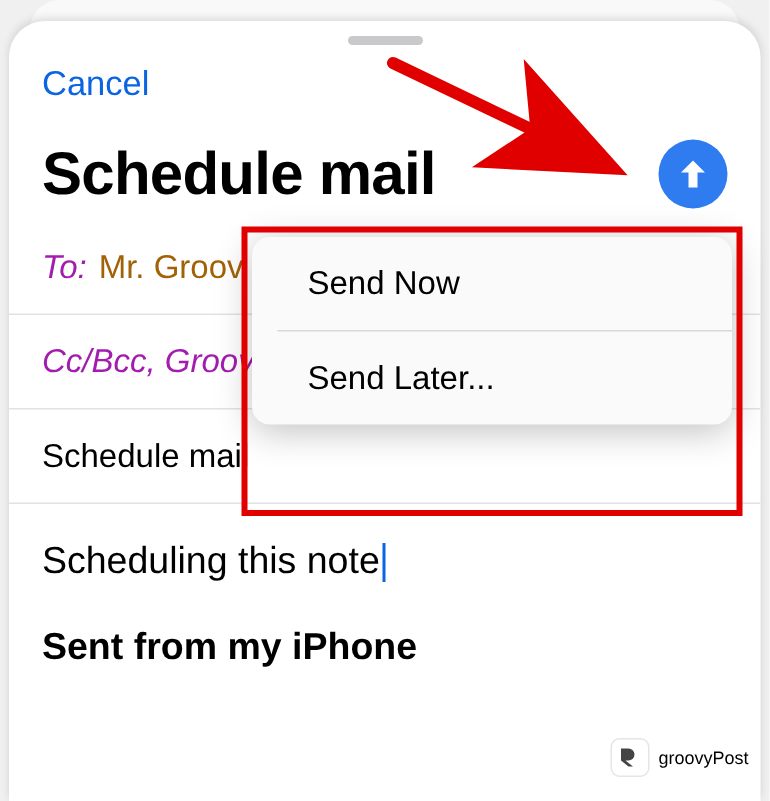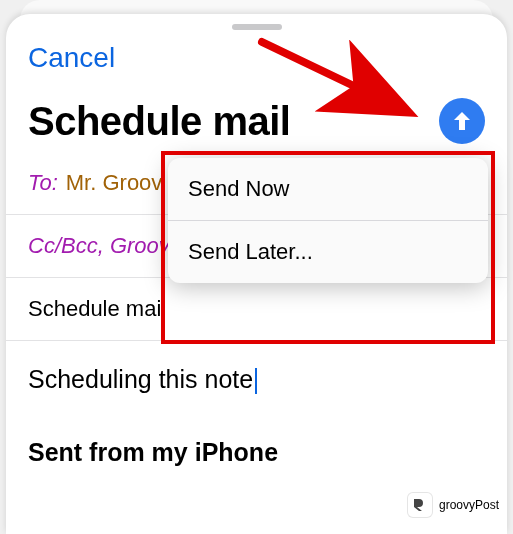--- a/index.html
+++ b/index.html
@@ -31,21 +31,21 @@
       border-radius: 3px;
       margin: 10px auto 4px auto;
     }
     .top-row {
       display: flex;
       align-items: center;
       padding: 8px 22px 0 22px;
     }
     .cancel {
       color: #0b65e0;
-      font-size: 28px;
+      font-size: 23px;
       font-weight: 400;
     }
     .title-row {
       display: flex;
       align-items: center;
       justify-content: space-between;
       padding: 24px 22px 8px 22px;
     }
     .title {
       font-size: 40px;
@@ -78,32 +78,33 @@
       line-height: 1.8;
     }
     .body-text { color: #000; font-weight: 500; }
     .cursor {
       display: inline-block;
       width: 2px; height: 26px;
       background: #0b65e0;
       vertical-align: middle;
       margin-left: 2px;
     }
-    .signature { color: #000; font-weight: 600; margin-top: 28px; }
+    .signature { color: #000; font-weight: 600; margin-top: 12px; }
     
     .menu {
       position: absolute;
       left: 168px;
       top: 158px;
       width: 320px;
       background: #fafafa;
       border-radius: 12px;
       box-shadow: 0 4px 24px rgba(0,0,0,0.25);
       overflow: hidden;
       z-index: 20;
+      padding-left: 17px;
     }
     .menu-item {
       padding: 18px 20px;
       font-size: 22px;
       color: #000;
       border-bottom: 1px solid #d8d8dc;
     }
     .menu-item:last-child { border-bottom: none; }
     .menu-outline {
       position: absolute;

